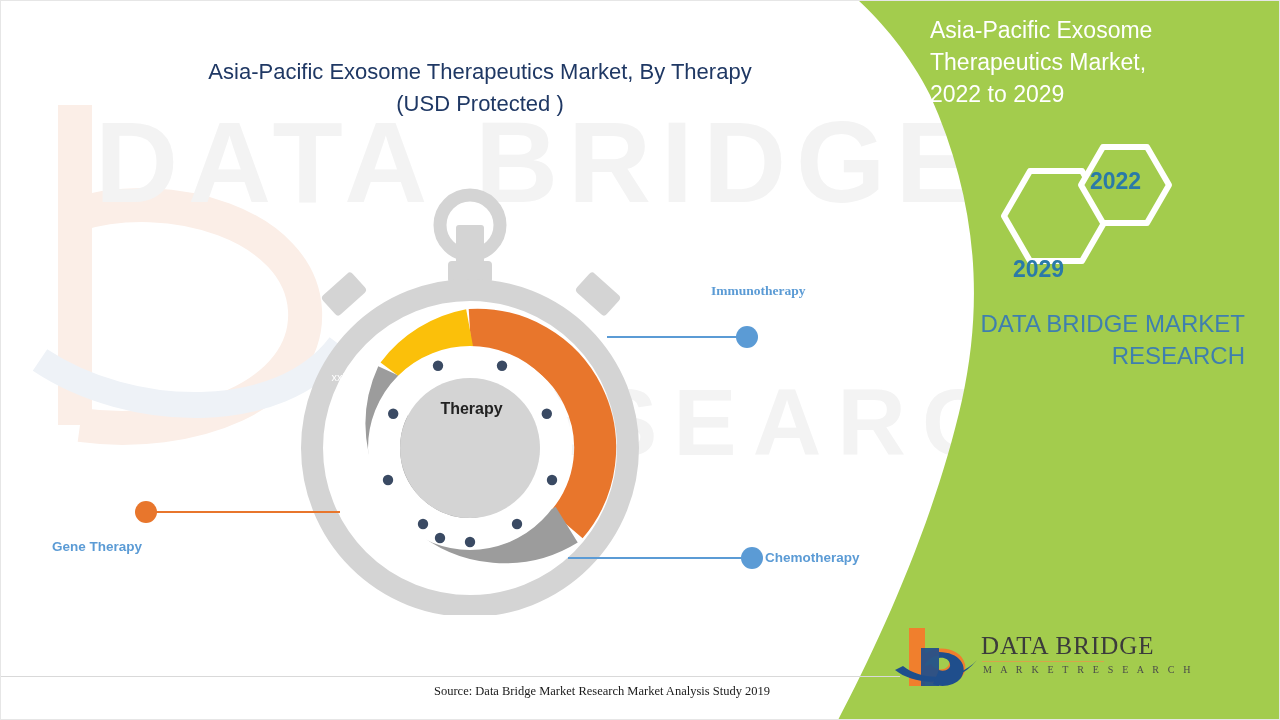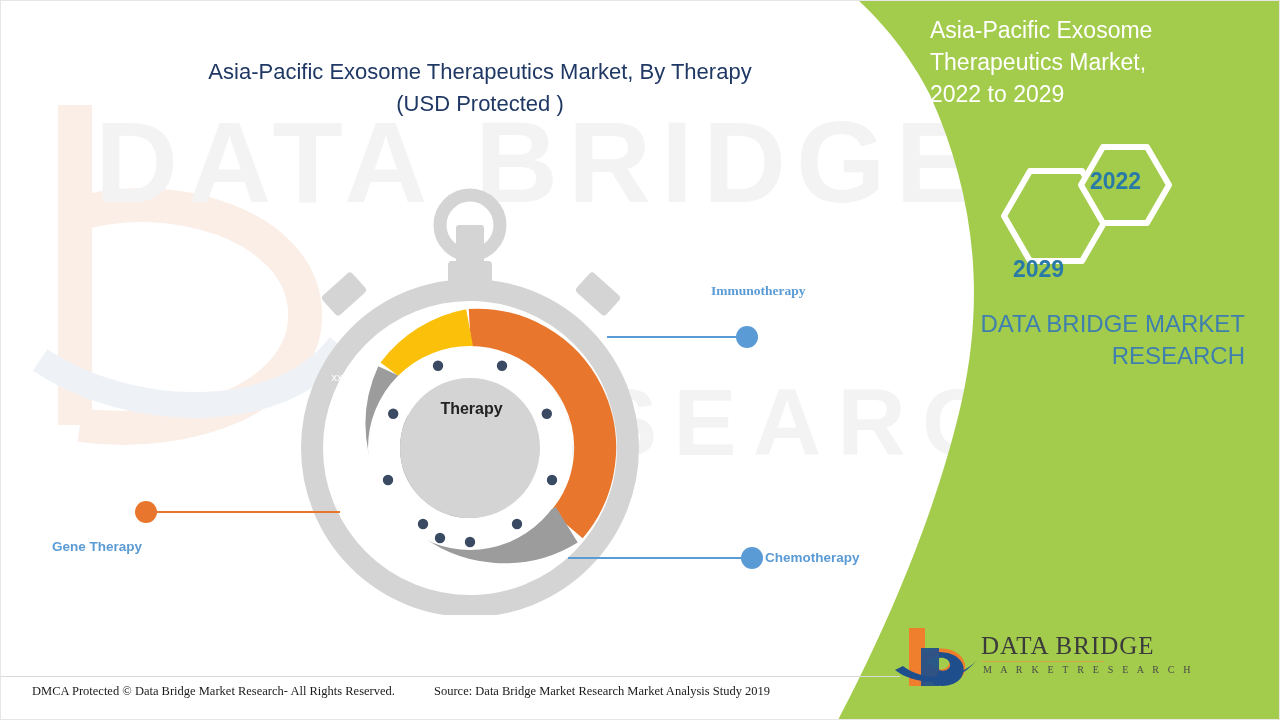--- a/index.html
+++ b/index.html
@@ -203,21 +203,20 @@
 
     <line x1="153" y1="512" x2="340" y2="512" stroke="#e8762c" stroke-width="2"></line>
     <circle cx="146" cy="512" r="11" fill="#e8762c"></circle>
   </svg>
 
   <div class="callout-label lbl-immuno">Immunotherapy</div>
   <div class="callout-label lbl-chemo">Chemotherapy</div>
   <div class="callout-label lbl-gene">Gene Therapy</div>
 
   <div class="footer-rule"></div>
-  <div class="footer-text f-dmca">DMCA Protected © Data Bridge Market Research- All Rights Reserved.</div>
   <div class="footer-text f-source">Source: Data Bridge Market Research Market Analysis Study 2019</div>
 
   <div class="logo">
     <svg width="90" height="66" viewBox="0 0 90 66">
       <path d="M16 4 L32 4 L32 30 C 44 20, 68 24, 72 40 C 75 54, 60 62, 44 60
                C 34 59, 26 54, 22 46 L 38 40 C 41 45, 48 47, 53 44
                C 58 41, 57 34, 51 32 C 45 30, 36 33, 32 40 L 32 62 L 16 62 Z" fill="#f07f2d"></path>
       <path d="M2 46 C 22 62, 62 64, 84 36 C 66 56, 30 58, 10 42 Z" fill="#1f4e8c"></path>
       <path d="M28 24 L46 24 L46 62 L28 62 Z" fill="#1f4e8c" opacity="0.92"></path>
       <path d="M46 28 C 66 28, 76 42, 68 54 C 62 62, 48 64, 40 60 L 46 46

